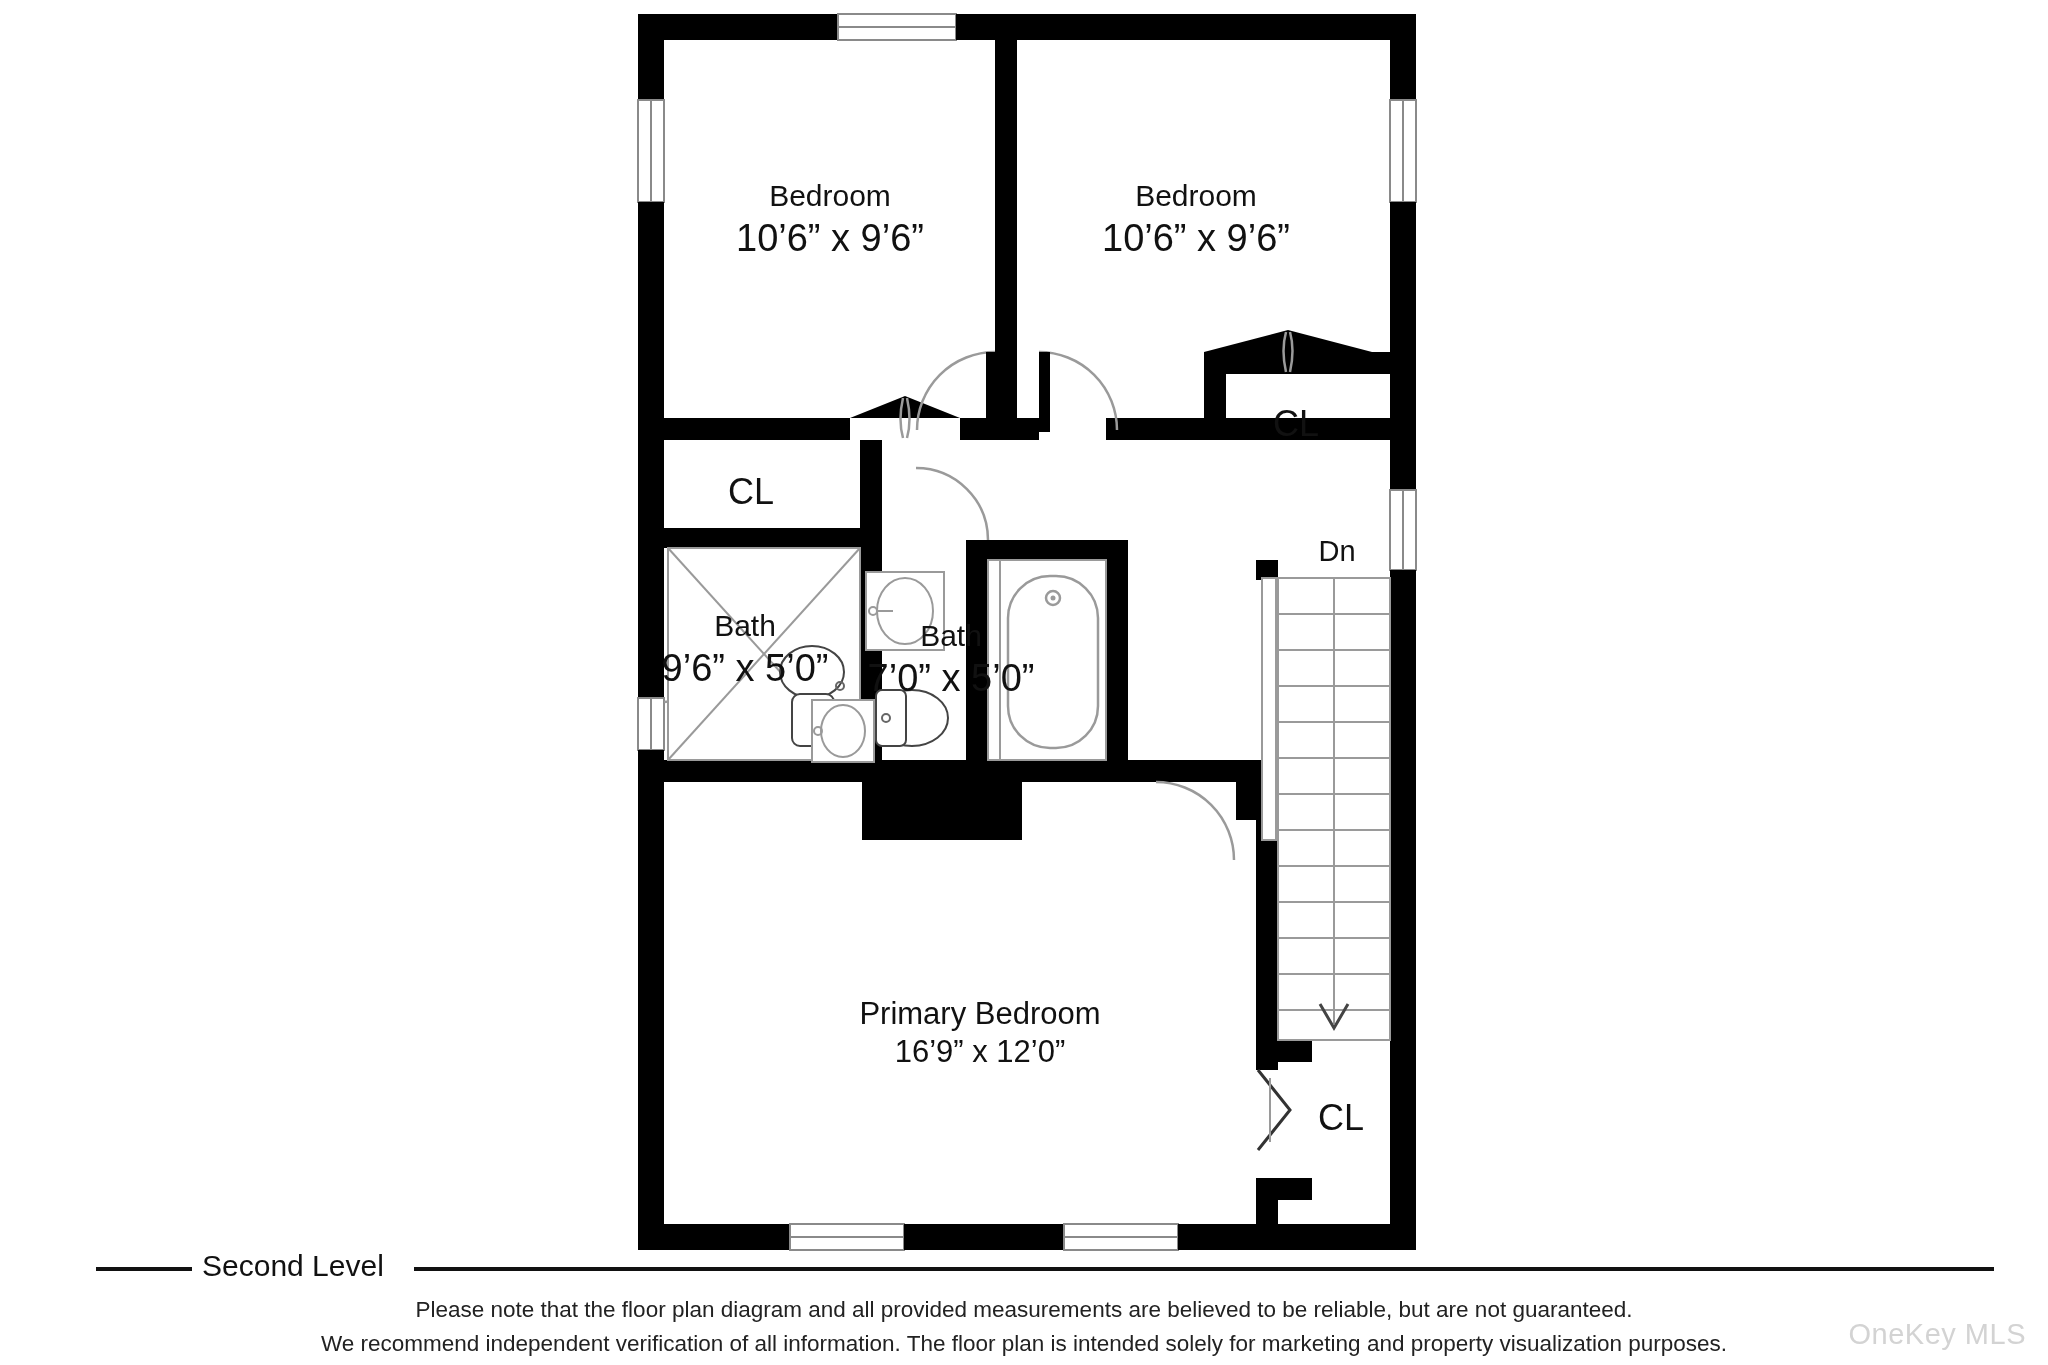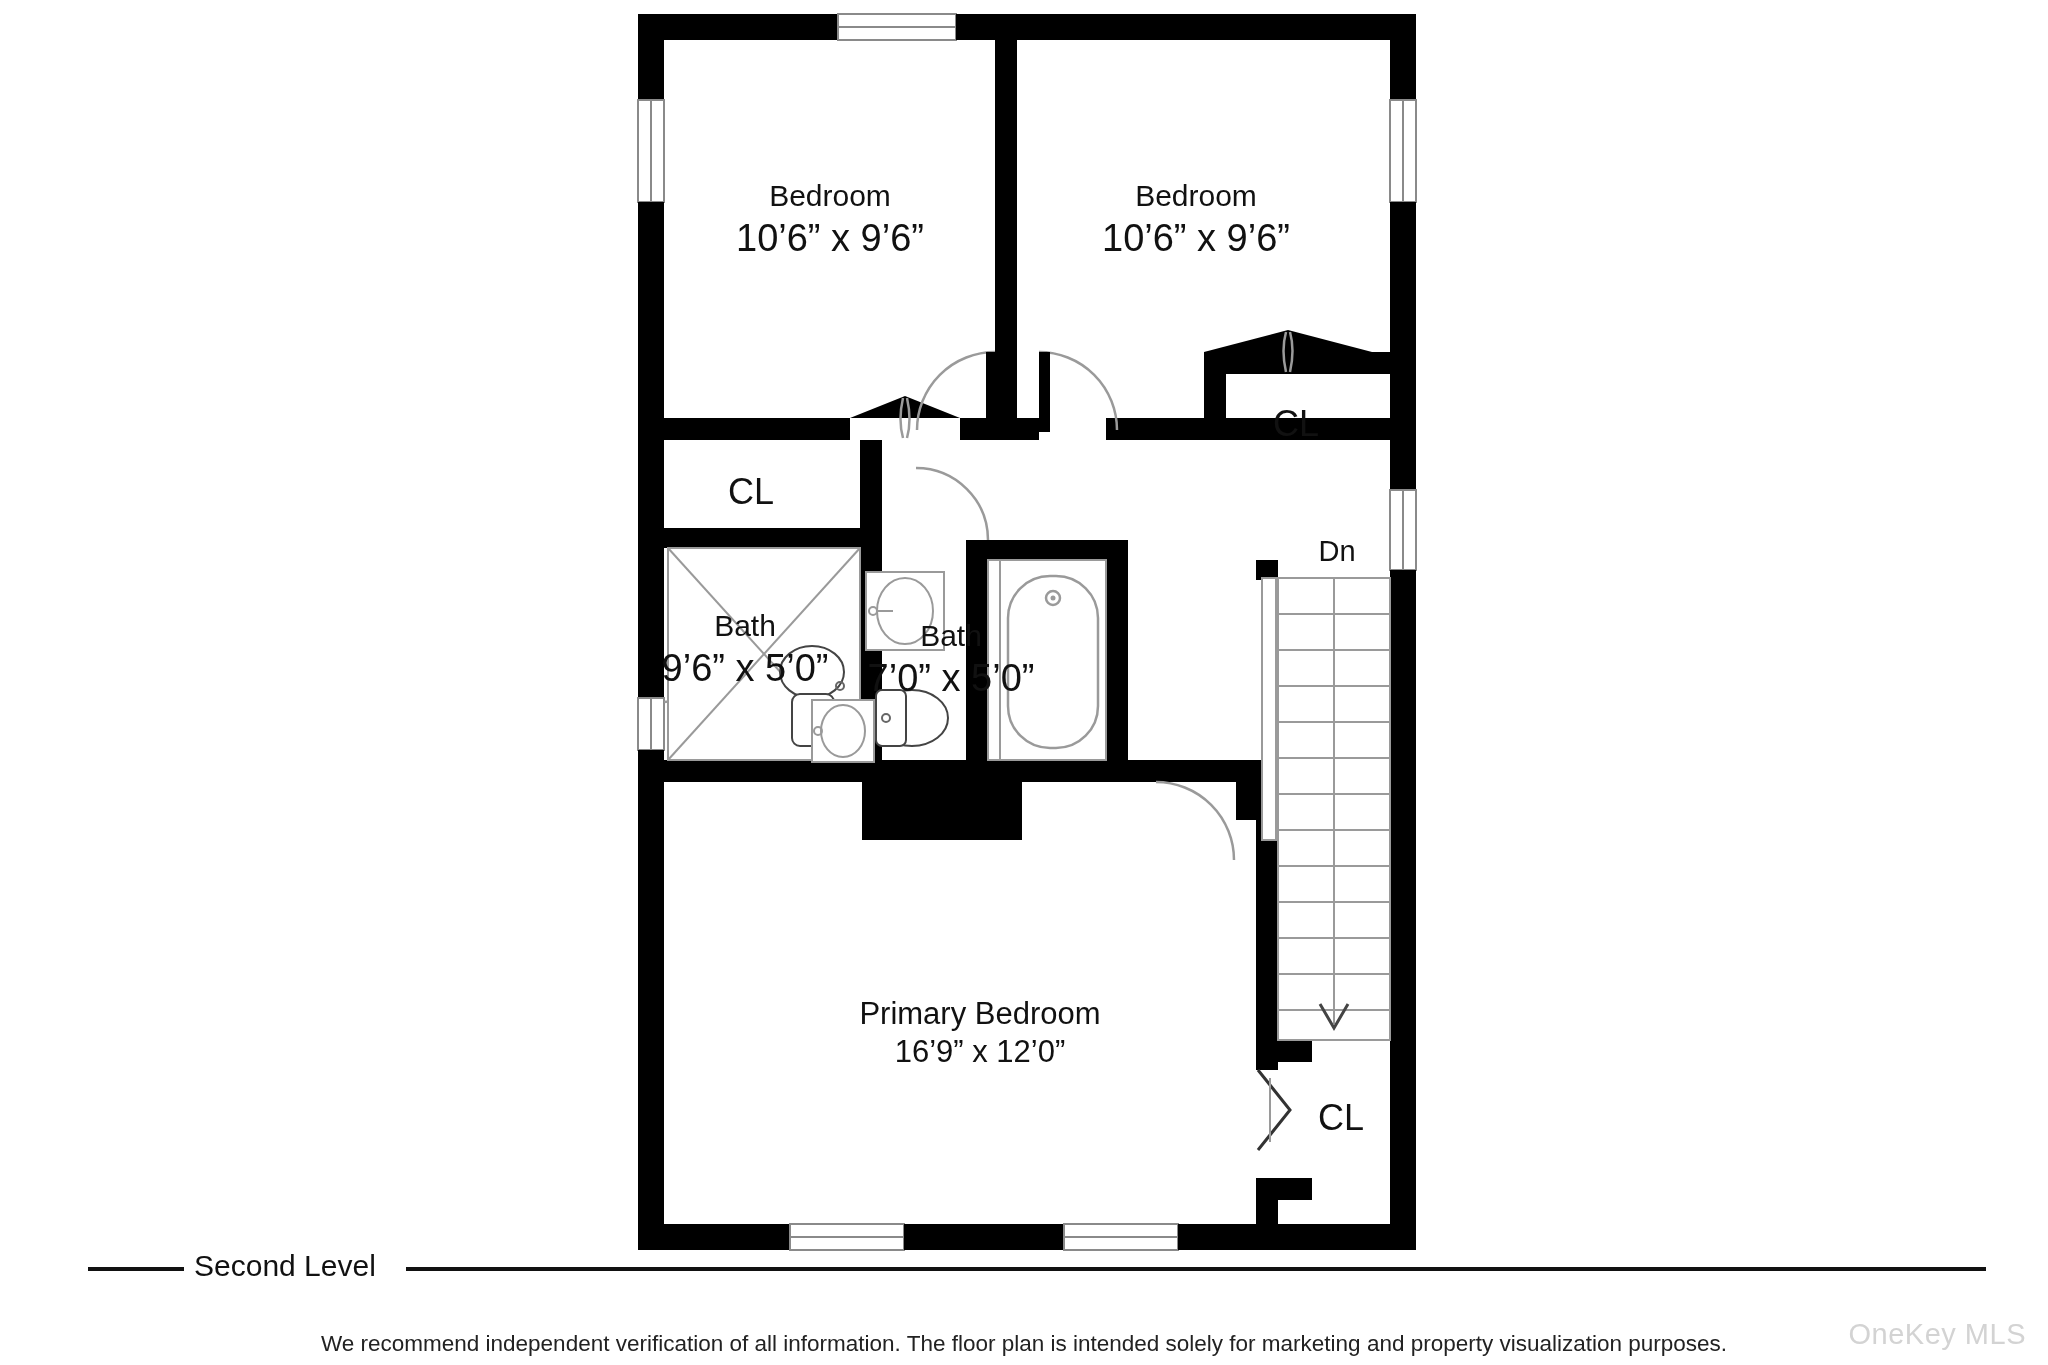--- a/index.html
+++ b/index.html
@@ -78,21 +78,21 @@
   
   #footer {
     position: absolute;
     left: 0;
     top: 1245px;
     width: 2048px;
     height: 120px;
   }
   #level-rule {
     position: absolute;
-    left: 8px;
+    left: 16px;
     top: 0;
     width: 1950px;
     height: 46px;
   }
   .rule-line {
     position: absolute;
     top: 22px;
     height: 4px;
     background: #111;
   }
@@ -349,18 +349,19 @@
 
     <div class="cl-label" style="left:1341px; top:1097px;">CL</div>
   </div>
 
   <div id="footer">
     <div id="level-rule">
       <div class="rule-line" id="rule-left"></div>
       <div id="level-name">Second Level</div>
       <div class="rule-line" id="rule-right"></div>
     </div>
+    <div class="disclaimer" id="disclaimer-1">Please note that the floor plan diagram and all provided measurements are believed to be reliable, but are not guaranteed.</div>
     <div class="disclaimer" id="disclaimer-2">We recommend independent verification of all information. The floor plan is intended solely for marketing and property visualization purposes.</div>
   </div>
 
   <div id="watermark">OneKey MLS</div>
 
 </div>
 
 </body></html>

